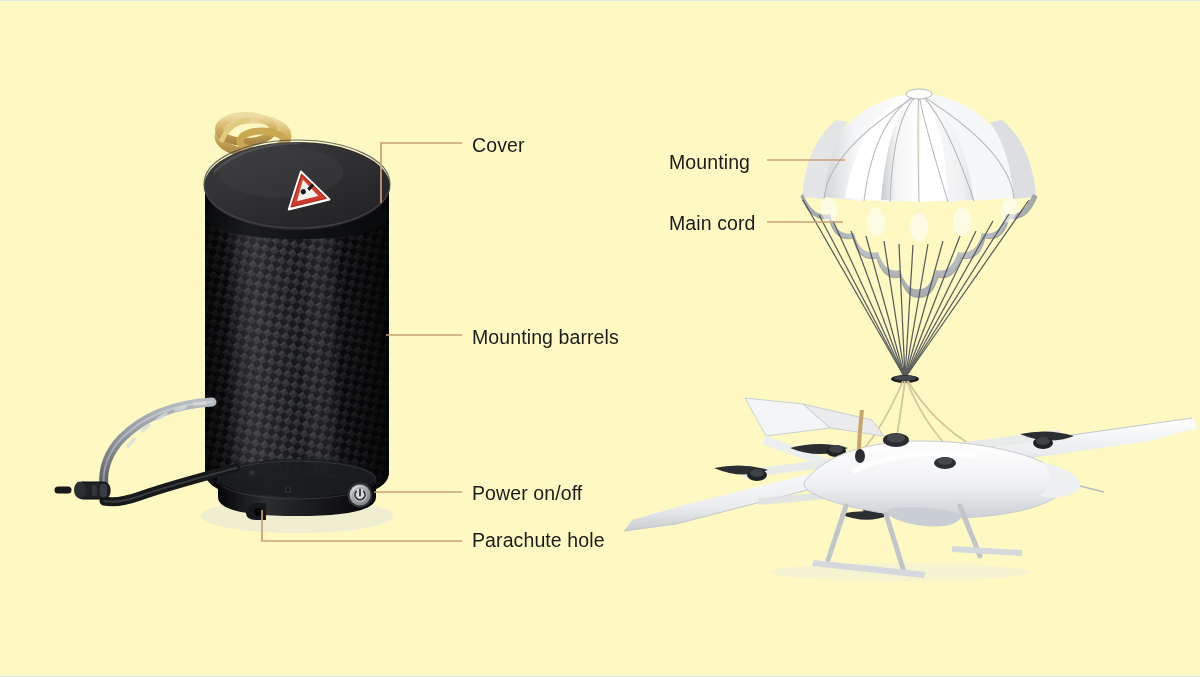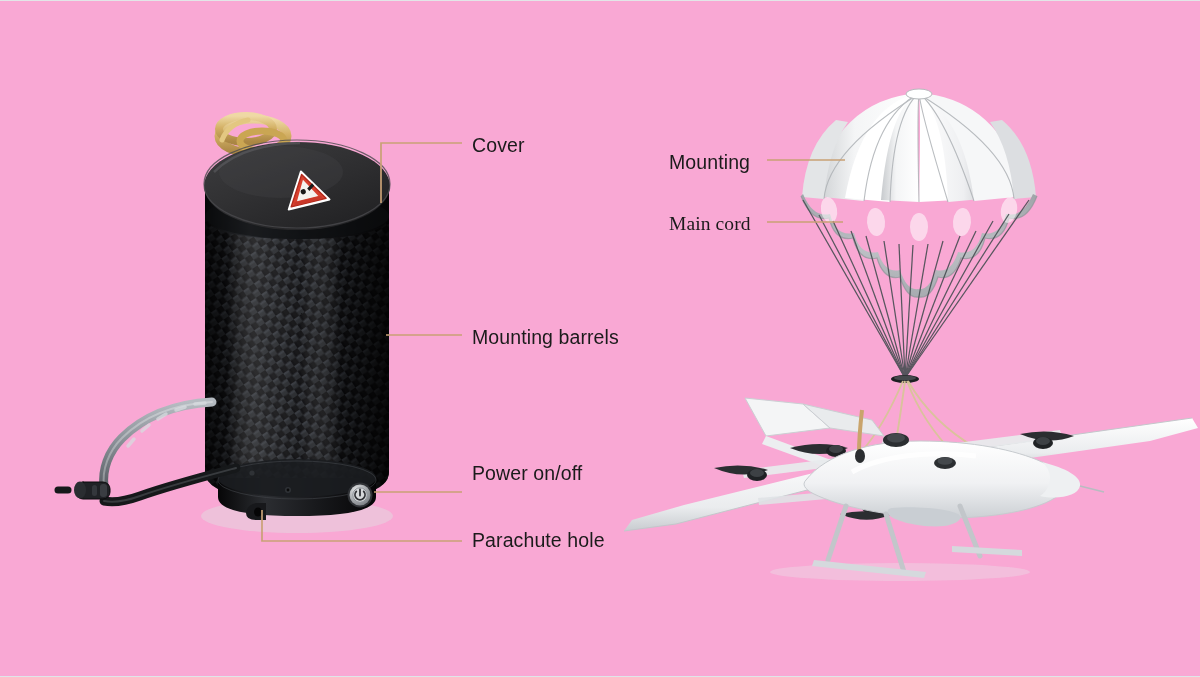--- a/index.html
+++ b/index.html
@@ -5,21 +5,21 @@
 <style>
   html, body {
     margin: 0;
     padding: 0;
     background: #ffffff;
   }
   #page {
     position: relative;
     width: 1200px;
     height: 677px;
-    background: #f9a8d4;
+    background: #fef9c3;
     overflow: hidden;
     font-family: "Liberation Sans", sans-serif;
   }
   .edge-top {
     position: absolute;
     left: 0; top: 0;
     width: 1200px; height: 1px;
     background: #e3e6e8;
   }
   .edge-bottom {
@@ -375,21 +375,21 @@
     <g fill="none" stroke="#c9a175" stroke-width="1.7">
       <path d="M767,160 L845,160"></path>
       <path d="M767,222 L843,222"></path>
     </g>
   </svg>
 
   <div class="callout-label" style="left:472px; top:136px;">Cover</div>
 
   <div class="callout-label" style="left:472px; top:328px;">Mounting barrels</div>
 
-  <div class="callout-label" style="left:472px; top:464px;">Power on/off</div>
+  <div class="callout-label" style="left:472px; top:484px;">Power on/off</div>
 
   <div class="callout-label" style="left:472px; top:531px;">Parachute hole</div>
 
   <div class="callout-label" style="left:669px; top:153px;">Mounting</div>
 
-  <div class="callout-label" style="left:669px; top:214px;font-family:Liberation Serif, serif;">Main cord</div>
+  <div class="callout-label" style="left:669px; top:214px;">Main cord</div>
 
 </div>
 
 </body></html>

